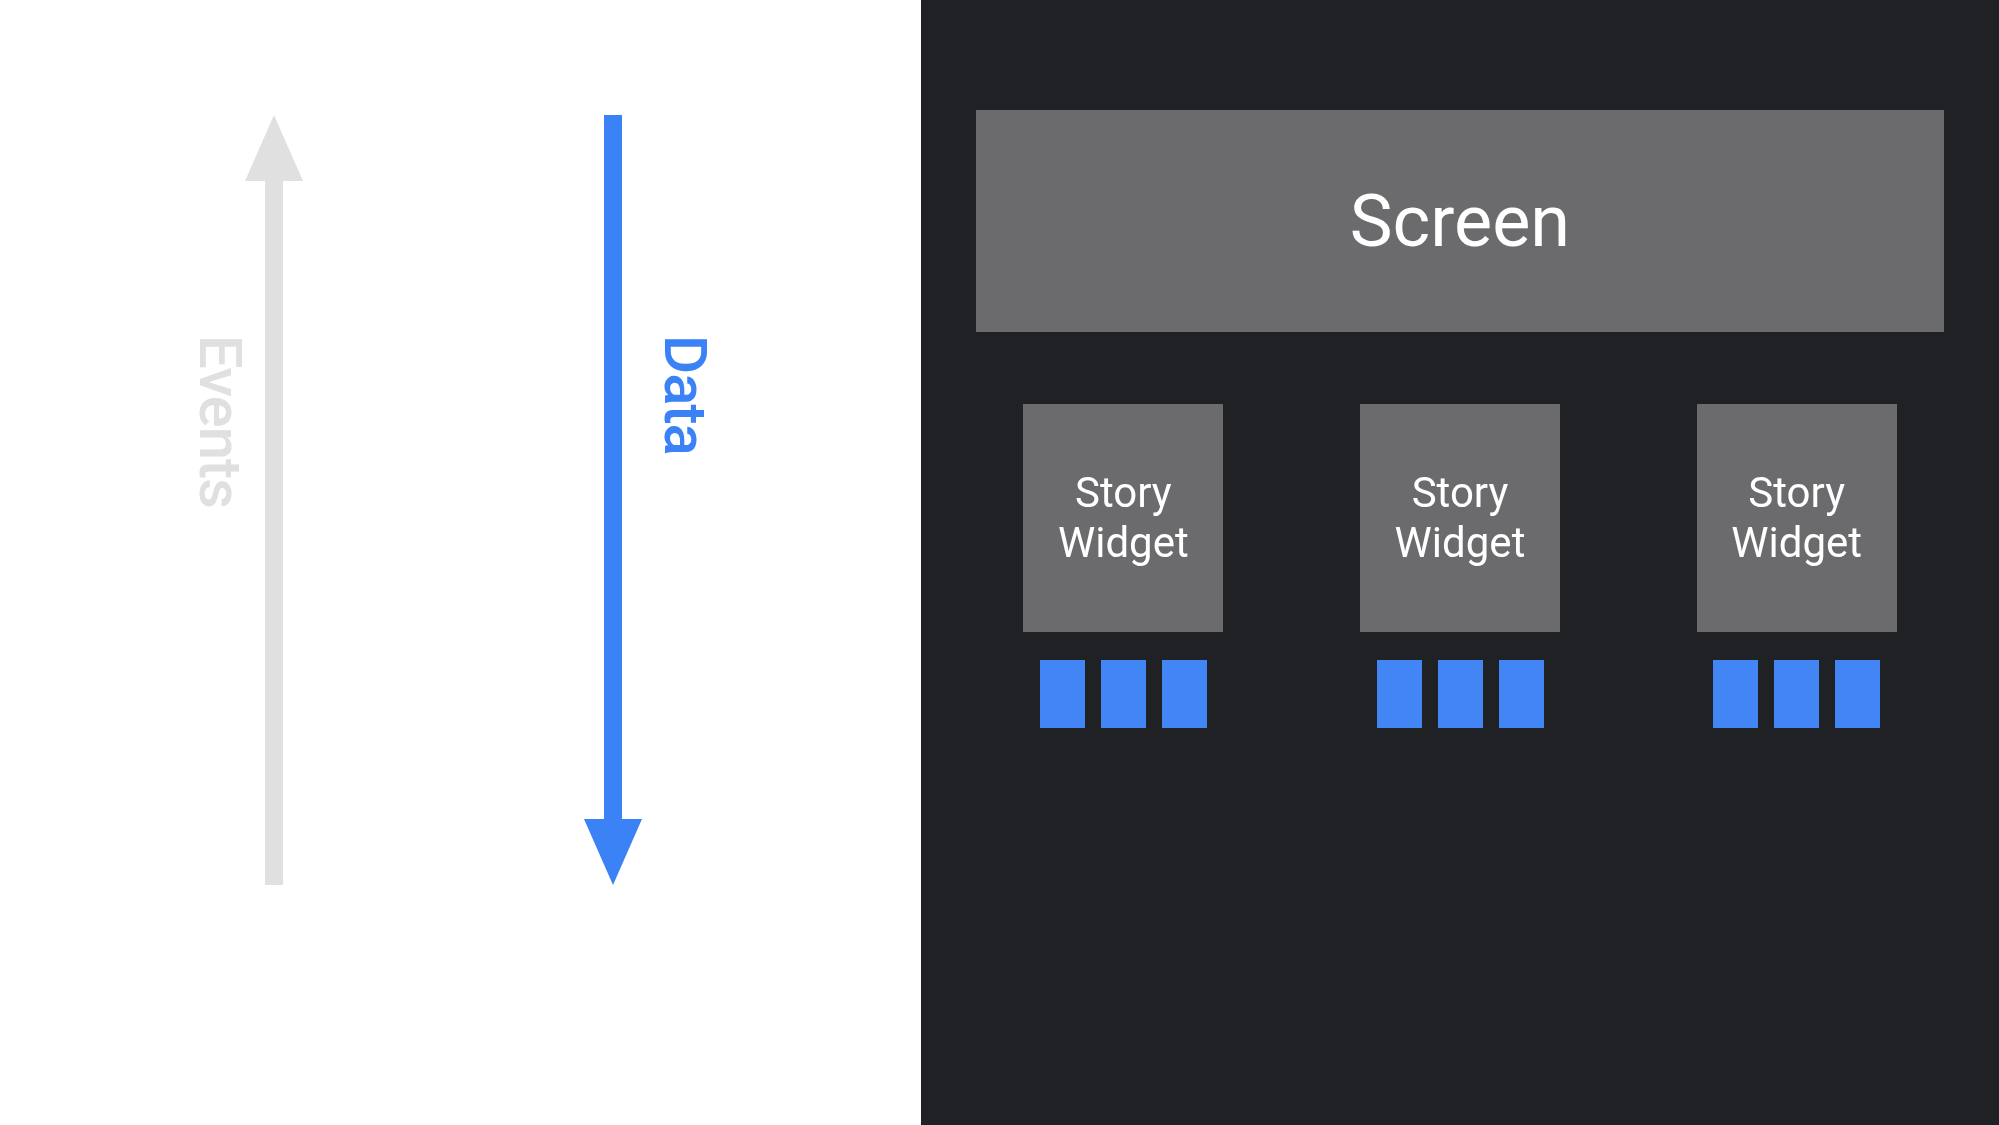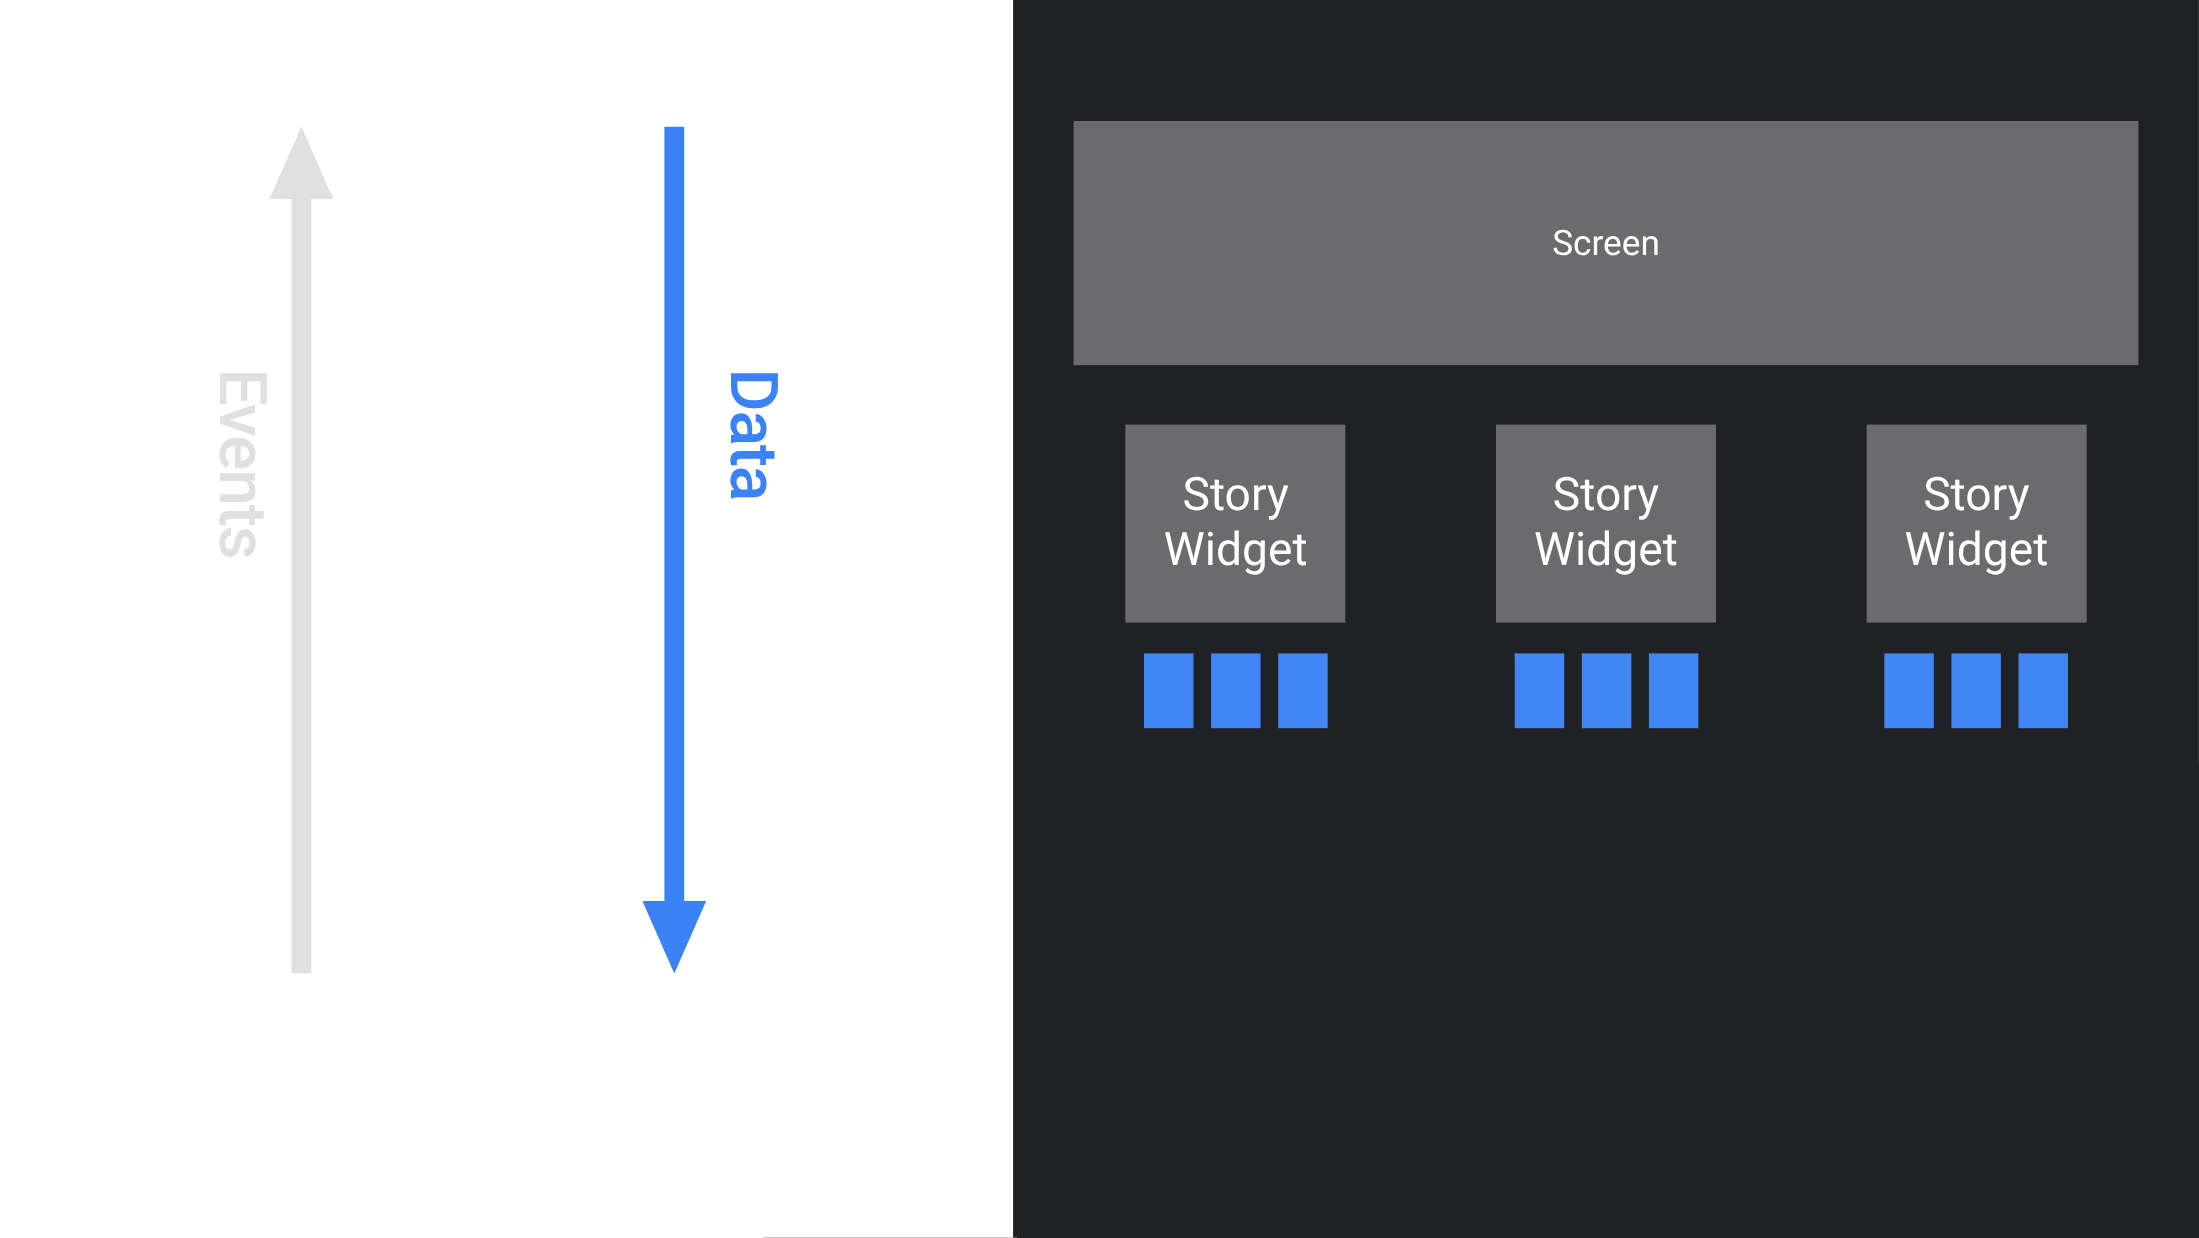--- a/index.html
+++ b/index.html
@@ -66,38 +66,38 @@
       color: #ffffff;
       display: flex;
       align-items: center;
       justify-content: center;
       font-size: 48px;
       font-weight: 400;
     }
     .top-box {
       width: 100%;
       height: 222px;
-      margin-bottom: 54px;
-      font-size: 32px;
+      margin-bottom: 72px;
+      font-size: 72px;
     }
     .story-row {
       display: flex;
       justify-content: space-between;
       gap: 42px;
       margin-top: 54px;
     }
     .story-col {
       display: flex;
       flex-direction: column;
       align-items: center;
       flex: 1;
     }
     .story-box {
       width: 200px;
-      height: 180px;
+      height: 228px;
       font-size: 42px;
       line-height: 1.2;
       text-align: center;
       display: flex;
       align-items: center;
       justify-content: center;
     }
     .chips-row {
       display: flex;
       gap: 16px;

